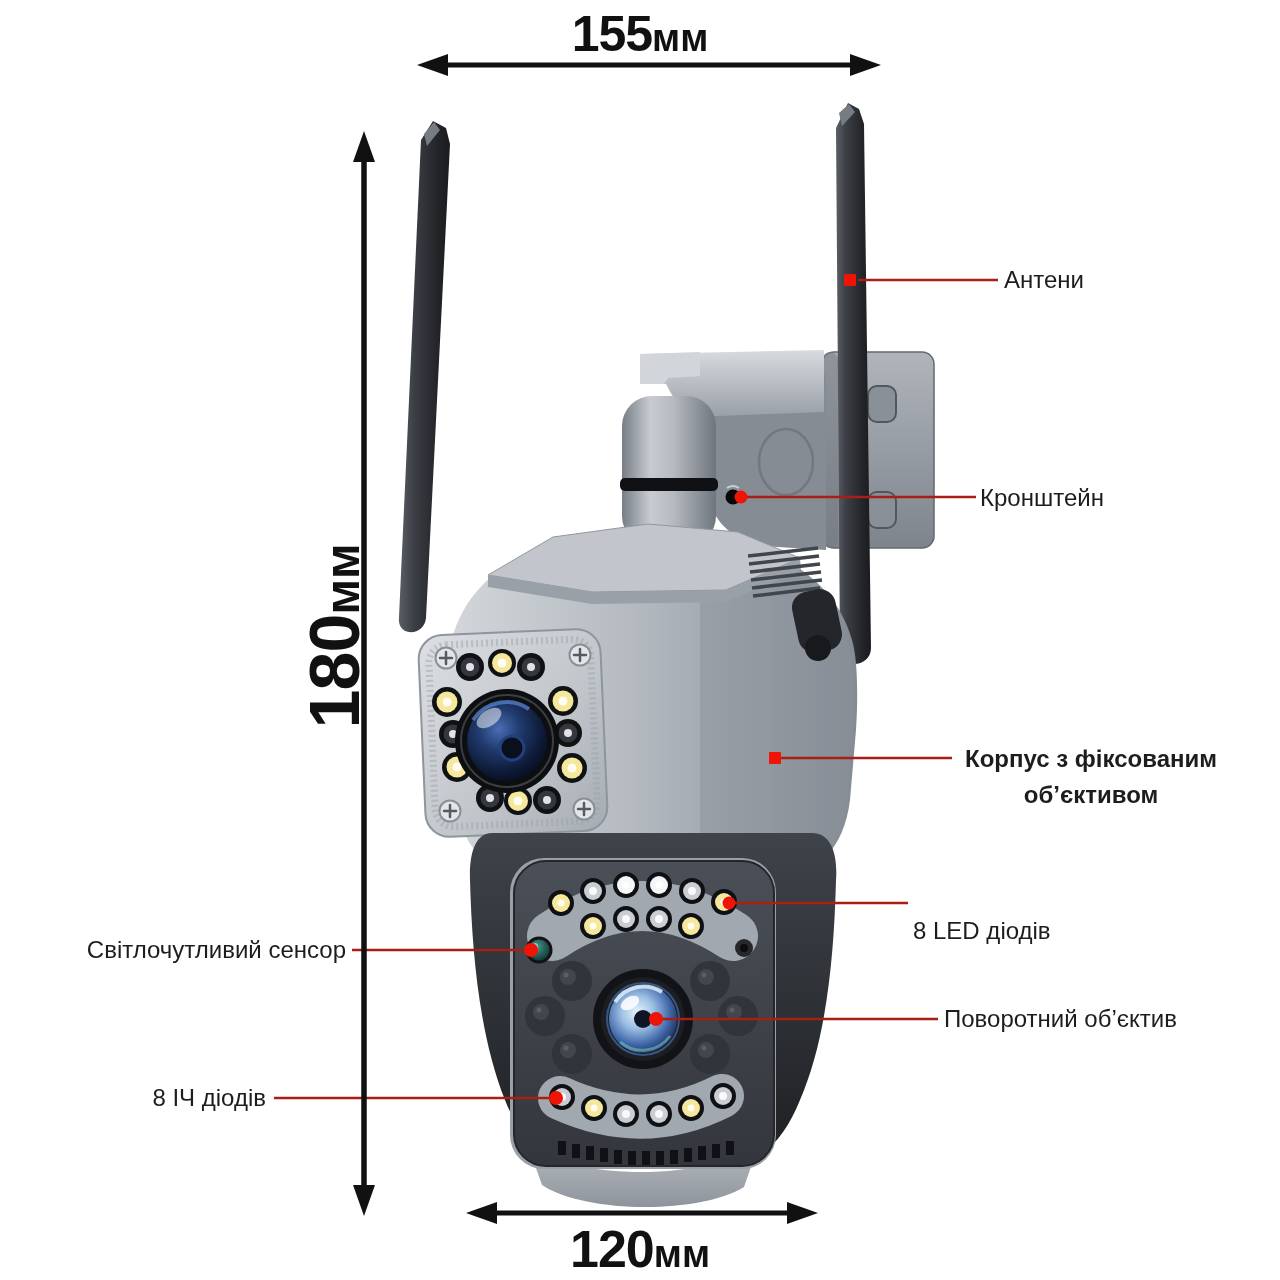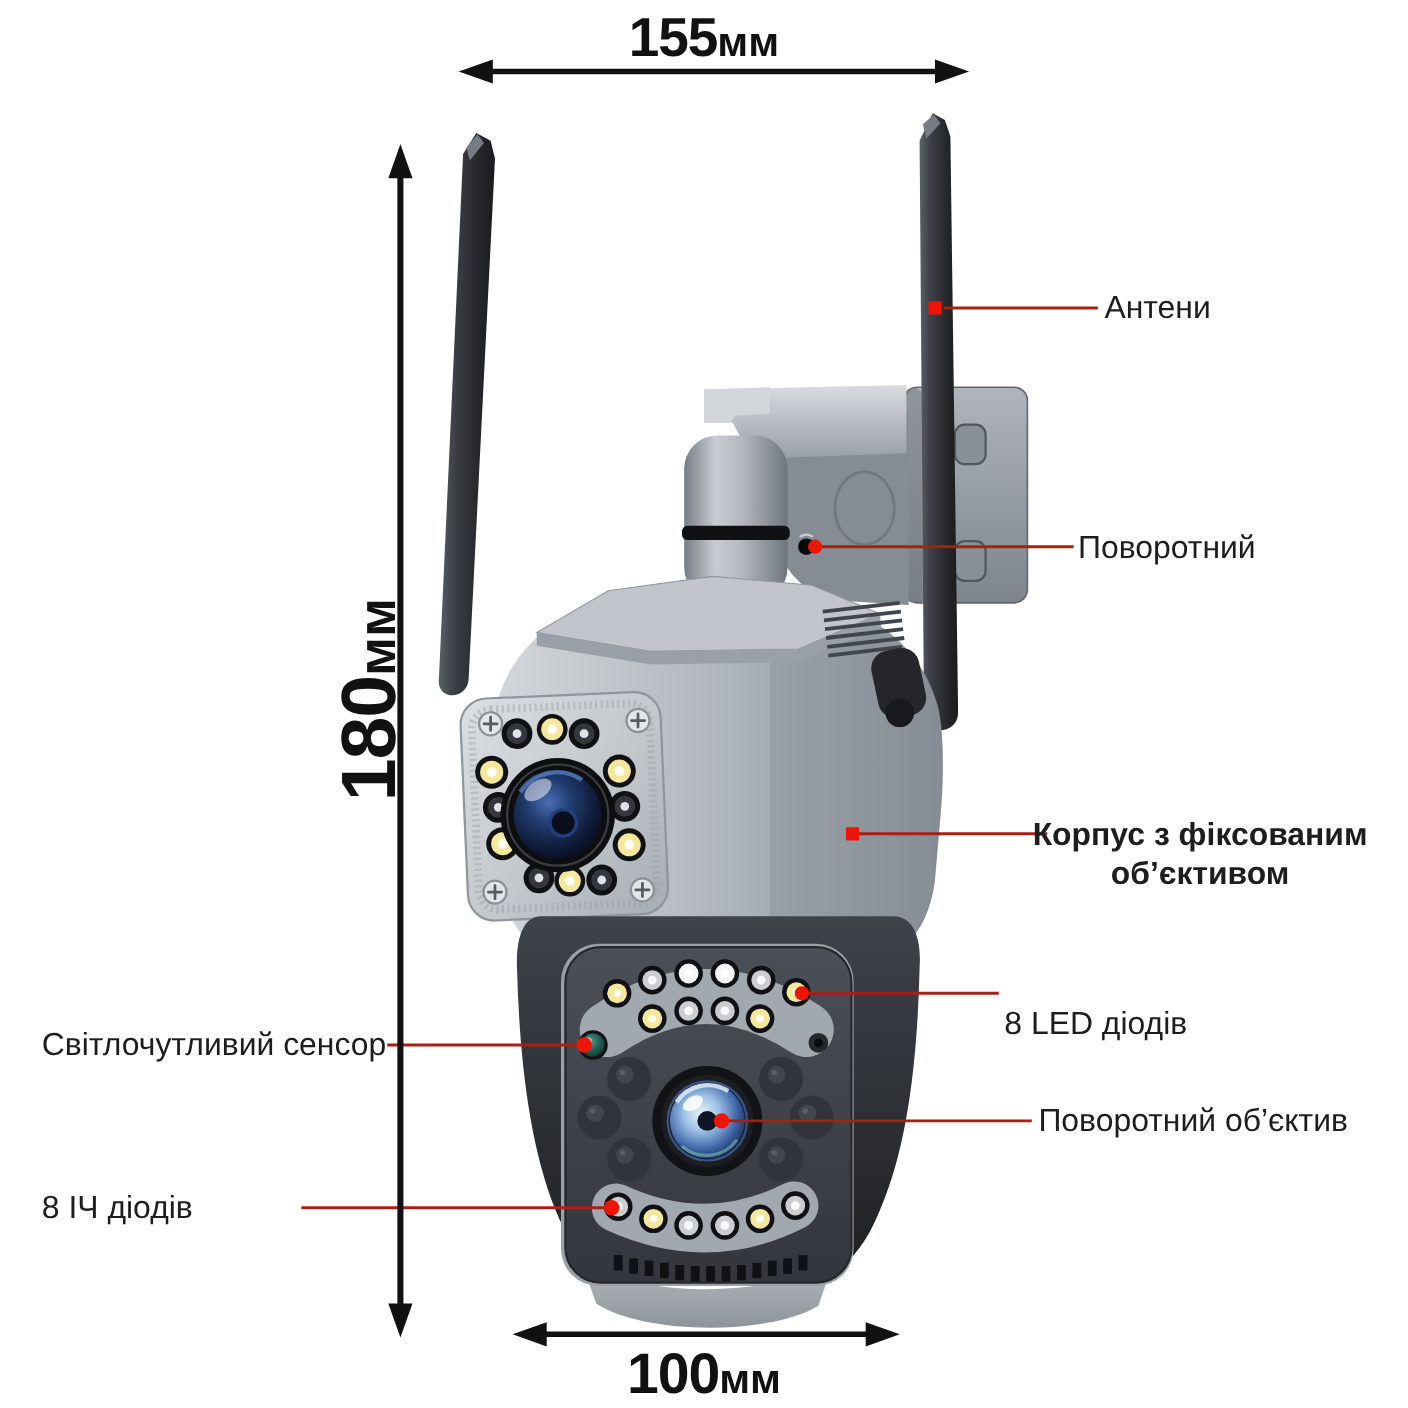--- a/index.html
+++ b/index.html
@@ -17,28 +17,28 @@
   .dim{position:absolute;color:var(--c-dimension);font-weight:700;white-space:nowrap;}
   .dv{letter-spacing:-1px;}
   .du{letter-spacing:0;}
   .dim-top{left:460px;top:6px;width:360px;text-align:center;font-size:50px;line-height:56px;}
   .dim-top .du{font-size:38px;}
   .dim-left{left:175px;top:594px;width:320px;height:84px;text-align:center;
             font-size:70px;line-height:84px;transform:rotate(-90deg);}
   .dim-left .du{font-size:48px;}
   .dim-bottom{left:460px;top:1220px;width:360px;text-align:center;font-size:52px;line-height:58px;}
   .dim-bottom .du{font-size:38px;}
-  .ann{position:absolute;color:var(--c-label-text);font-size:29px;line-height:34px;white-space:nowrap;}
+  .ann{position:absolute;color:var(--c-label-text);font-size:24px;line-height:34px;white-space:nowrap;}
   .ann-antennas{left:1004px;top:263px;}
   .ann-bracket{left:980px;top:481px;}
   .ann-body{left:930px;top:741px;width:322px;text-align:center;line-height:36px;white-space:normal;font-weight:bold;}
   .ann-led{left:913px;top:914px;}
   .ann-lens{left:944px;top:1002px;}
   .ann-sensor{left:38px;top:933px;width:308px;text-align:right;}
-  .ann-ir{left:38px;top:1081px;width:228px;}
+  .ann-ir{left:38px;top:1081px;width:228px;text-align:right;}
 </style>
 </head>
 <body>
 
 <div class="stage">
 
   <svg width="1280" height="1280" viewBox="0 0 1280 1280">
     <defs>
       <linearGradient id="gBody" x1="0" y1="0" x2="1" y2="0">
         <stop offset="0" stop-color="#d3d7db"></stop>
@@ -447,23 +447,23 @@
       <line class="dim-line" x1="490" y1="1213" x2="794" y2="1213"></line>
       <polygon class="dim-head" points="466,1213 497,1202 497,1224"></polygon>
       <polygon class="dim-head" points="818,1213 787,1202 787,1224"></polygon>
     </g>
   </svg>
 
   <div class="dim dim-top"><span class="dv">155</span><span class="du">мм</span></div>
 
   <div class="dim dim-left"><span class="dv">180</span><span class="du">мм</span></div>
 
-  <div class="dim dim-bottom"><span class="dv">100</span><span class="du">мм</span></div>
+  <div class="dim dim-bottom"><span class="dv">120</span><span class="du">мм</span></div>
 
   <div class="ann ann-antennas">Антени</div>
-  <div class="ann ann-bracket">Поворотний</div>
+  <div class="ann ann-bracket">Кронштейн</div>
   <div class="ann ann-body">Корпус з фіксованим об’єктивом</div>
   <div class="ann ann-led">8 LED діодів</div>
   <div class="ann ann-sensor">Світлочутливий сенсор</div>
   <div class="ann ann-lens">Поворотний об’єктив</div>
   <div class="ann ann-ir">8 ІЧ діодів</div>
 
 </div>
 
 </body></html>

